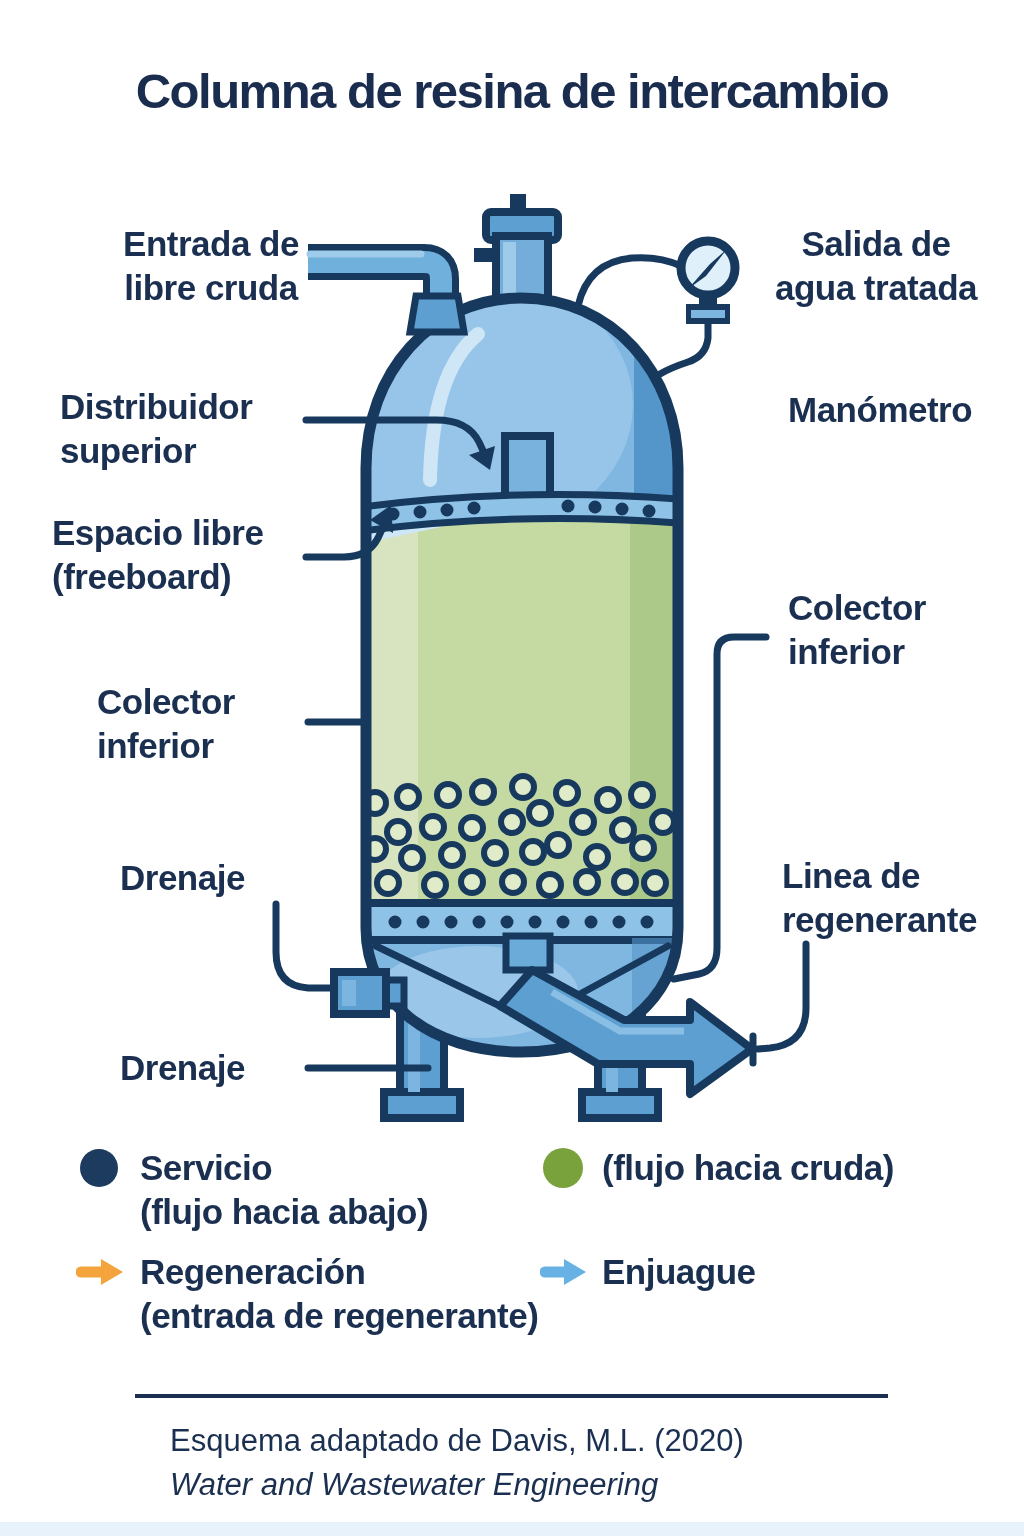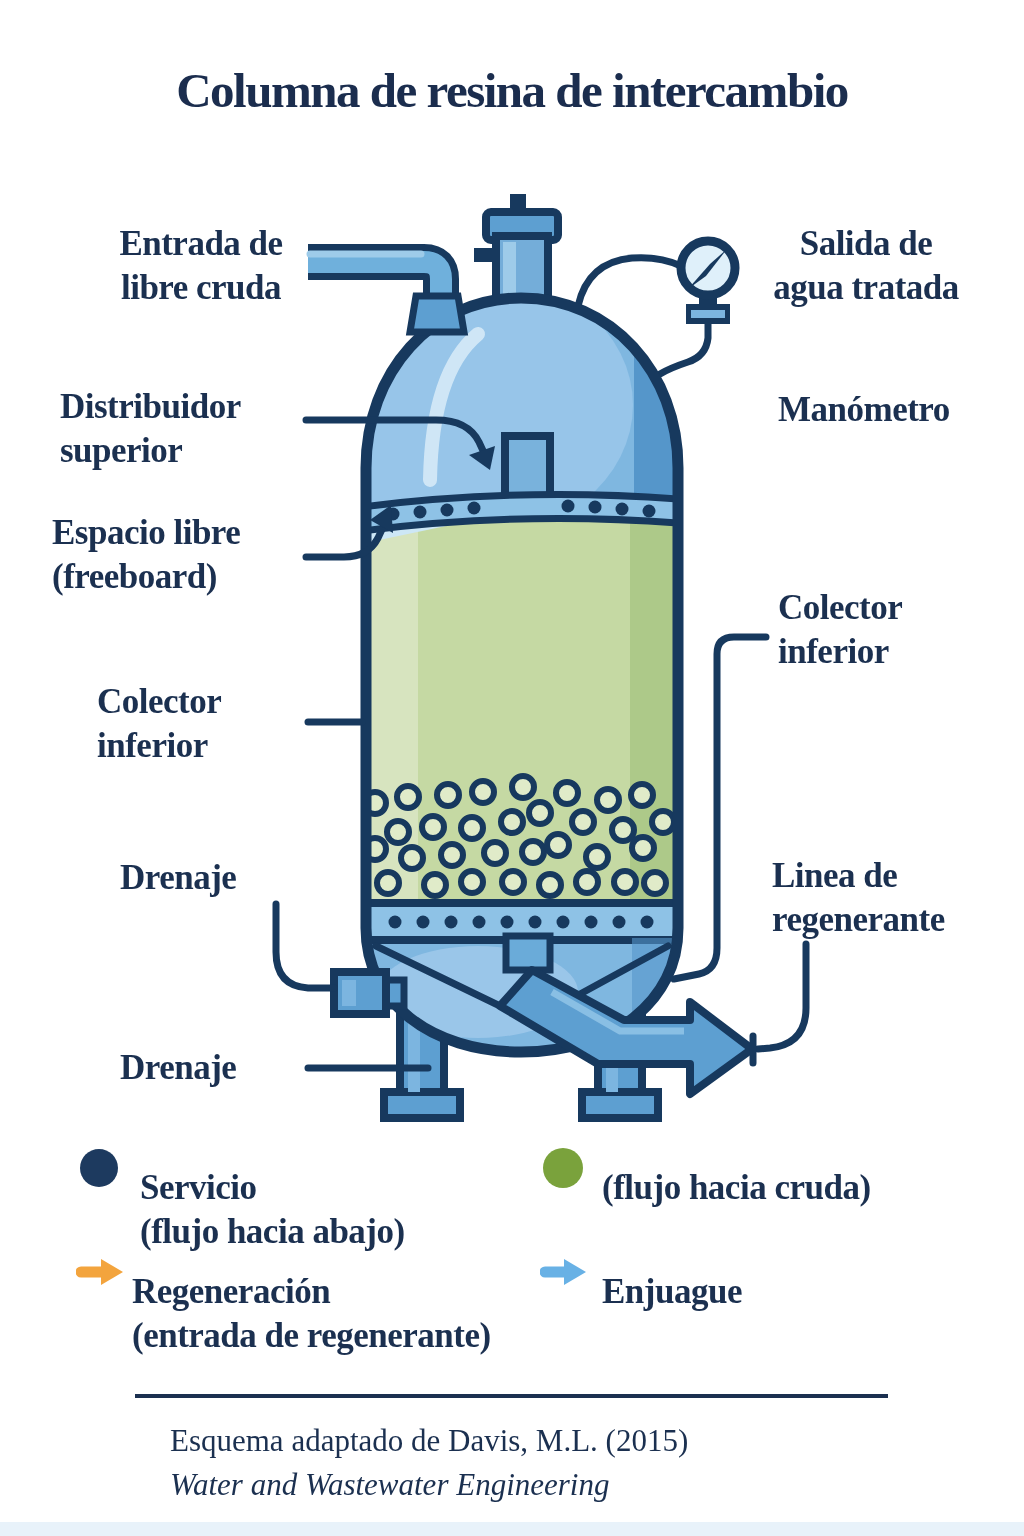--- a/index.html
+++ b/index.html
@@ -1,26 +1,26 @@
 <!DOCTYPE html>
 <html><head>
 <meta charset="utf-8">
 <style>
   html,body{margin:0;padding:0;background:#ffffff;}
   #page{position:relative;width:1024px;height:1536px;background:#ffffff;overflow:hidden;
-        font-family:Liberation Serif, serif;color:#1b3050;}
+        font-family:Liberation Sans, sans-serif;color:#1b3050;}
   #diagram-svg{position:absolute;left:0;top:0;}
-  .lbl{position:absolute;font-weight:700;font-size:35px;line-height:44px;letter-spacing:-0.5px;color:#1b3050;}
+  .lbl{position:absolute;font-weight:700;font-size:35px;line-height:44px;letter-spacing:-0.5px;color:#1b3050;margin-left:10px;}
   .lbl span{display:block;}
   .center{text-align:center;}
   .right{}
   #page-title{position:absolute;left:0;top:56px;width:1024px;text-align:center;
         font-weight:700;font-size:49px;line-height:70px;letter-spacing:-1.5px;color:#1b2d4e;}
   #page-title span{display:block;}
-  .legend-label{position:absolute;font-weight:700;font-size:35px;line-height:44px;letter-spacing:-0.5px;margin-top:20px;}
+  .legend-label{position:absolute;font-weight:700;font-size:35px;line-height:44px;letter-spacing:-0.5px;}
   .legend-label span{display:block;}
   .legend-icon{position:absolute;}
   #footer-rule{position:absolute;left:135px;top:1394px;width:753px;height:4px;background:#1b3050;}
   .footer-text{position:absolute;left:170px;font-weight:400;font-size:31px;line-height:42px;color:#1b3050;}
   .italic{font-style:italic;}
   #bottom-tint{position:absolute;left:0;bottom:0;width:1024px;height:14px;background:rgba(190,219,240,0.35);}
   
   .bead{fill:#e0ebc9;stroke:#17395e;stroke-width:6;}
   .pdot{fill:#17395e;}
   .leader{fill:none;stroke:#17395e;stroke-width:7;stroke-linecap:round;stroke-linejoin:round;}
@@ -251,34 +251,34 @@
   <div class="legend-label" style="left:602px;top:1146px;">
     <span>(flujo hacia cruda)</span>
   </div>
 
   <div class="legend-icon" style="left:76px;top:1256px;">
     <svg width="50" height="32">
       <path d="M5 16 L25 16" stroke-width="11" stroke-linecap="round" fill="none" stroke="#f3a43d"></path>
       <polygon points="25,3 47,16 25,29" fill="#f3a43d"></polygon>
     </svg>
   </div>
-  <div class="legend-label" style="left:132px;top:1250px;">
+  <div class="legend-label" style="left:140px;top:1250px;">
     <span>Regeneración</span>
     <span>(entrada de regenerante)</span>
   </div>
 
   <div class="legend-icon" style="left:540px;top:1256px;">
     <svg width="50" height="32">
       <path d="M5 16 L24 16" stroke-width="11" stroke-linecap="round" fill="none" stroke="#68b1e5"></path>
       <polygon points="24,3 46,16 24,29" fill="#68b1e5"></polygon>
     </svg>
   </div>
   <div class="legend-label" style="left:602px;top:1250px;">
     <span>Enjuague</span>
     <span></span>
   </div>
 
   <div id="footer-rule"></div>
-  <div class="footer-text" style="top:1420px;">Esquema adaptado de Davis, M.L. (2015)</div>
+  <div class="footer-text" style="top:1420px;">Esquema adaptado de Davis, M.L. (2020)</div>
   <div class="footer-text italic" style="top:1464px;">Water and Wastewater Engineering</div>
 
   <div id="bottom-tint"></div>
 </div>
 
 </body></html>

